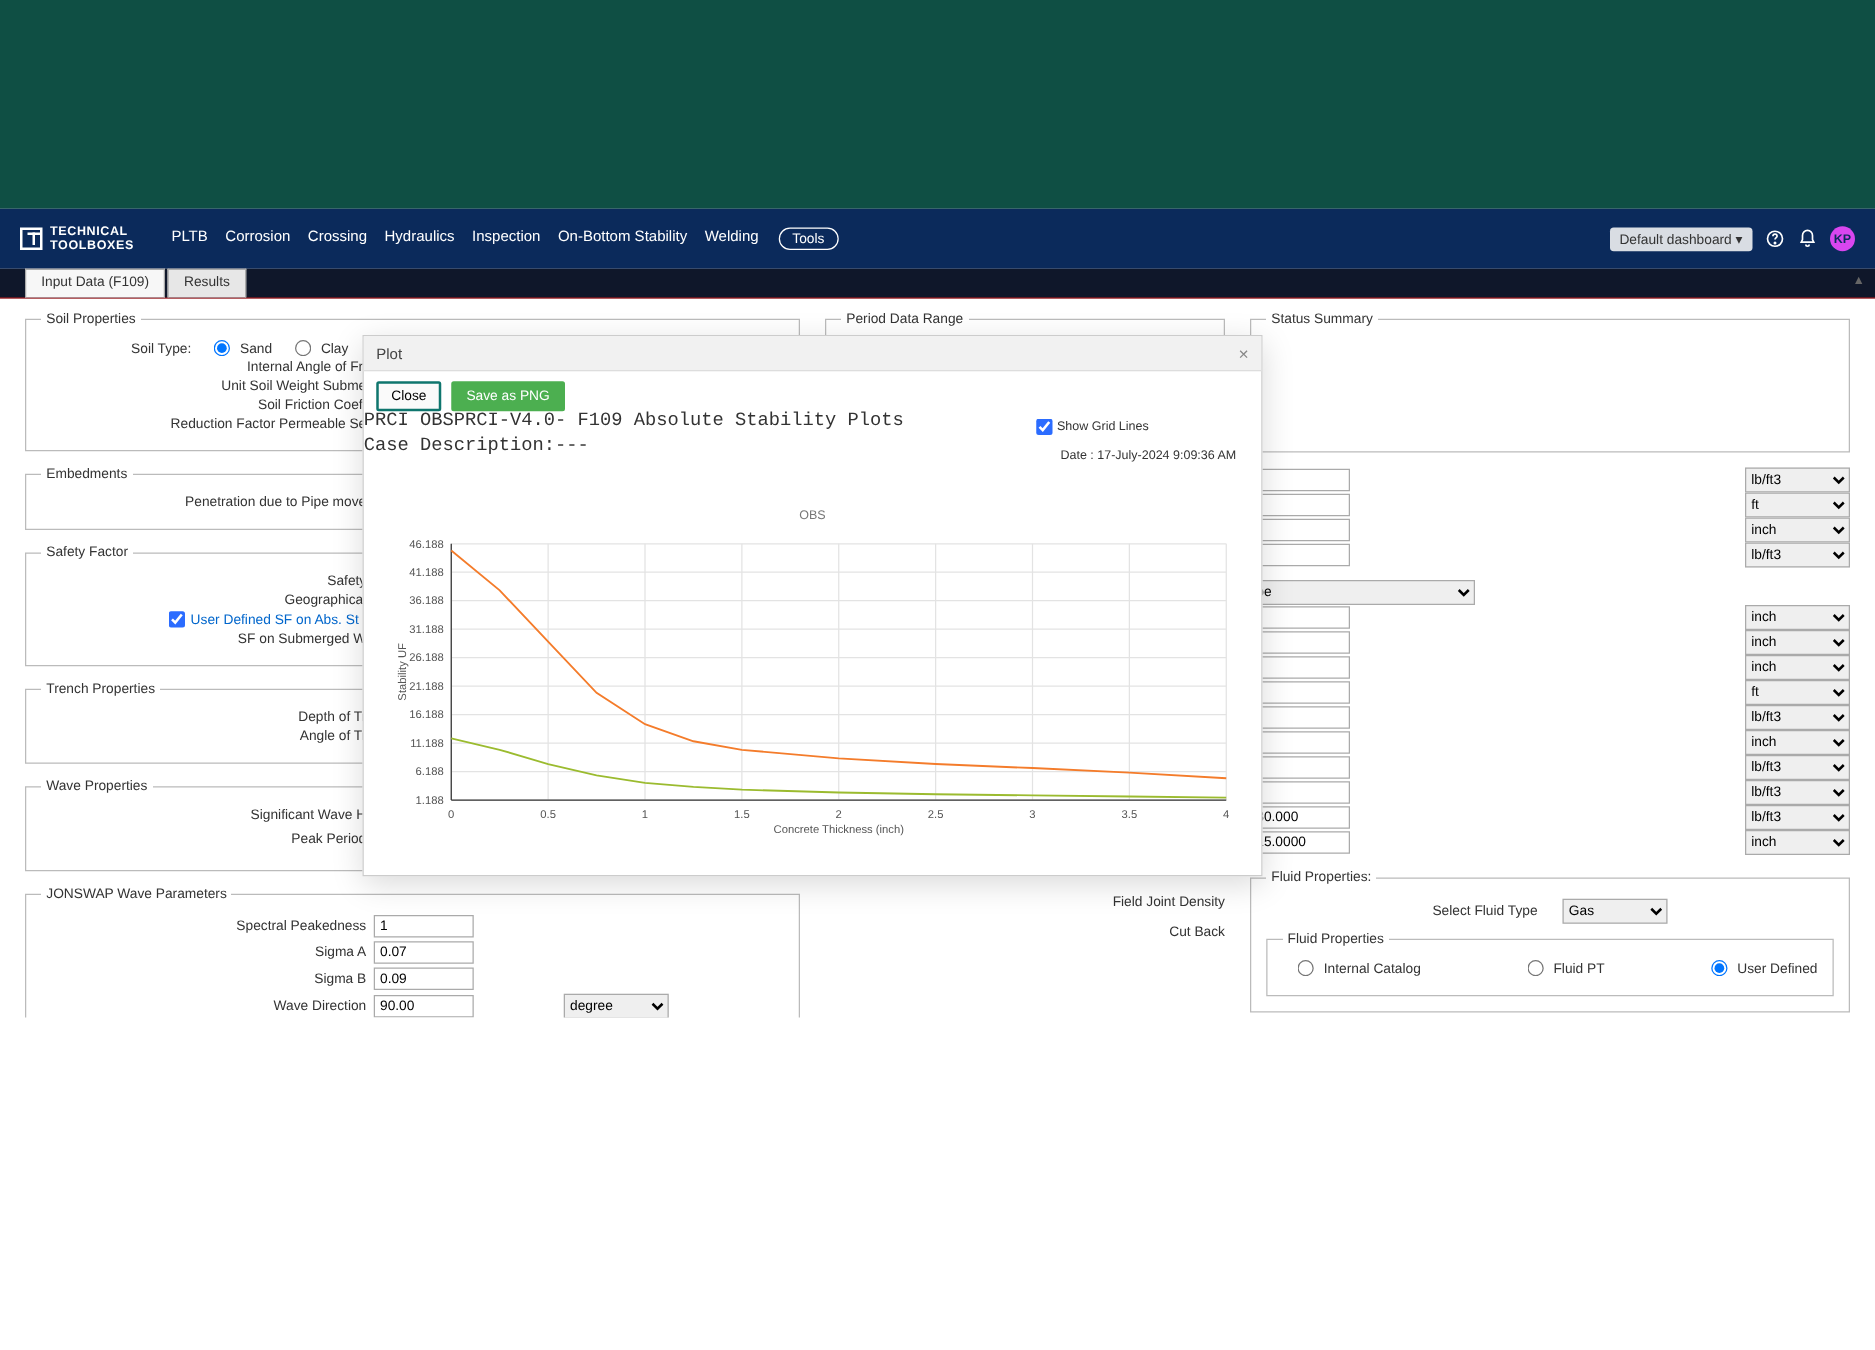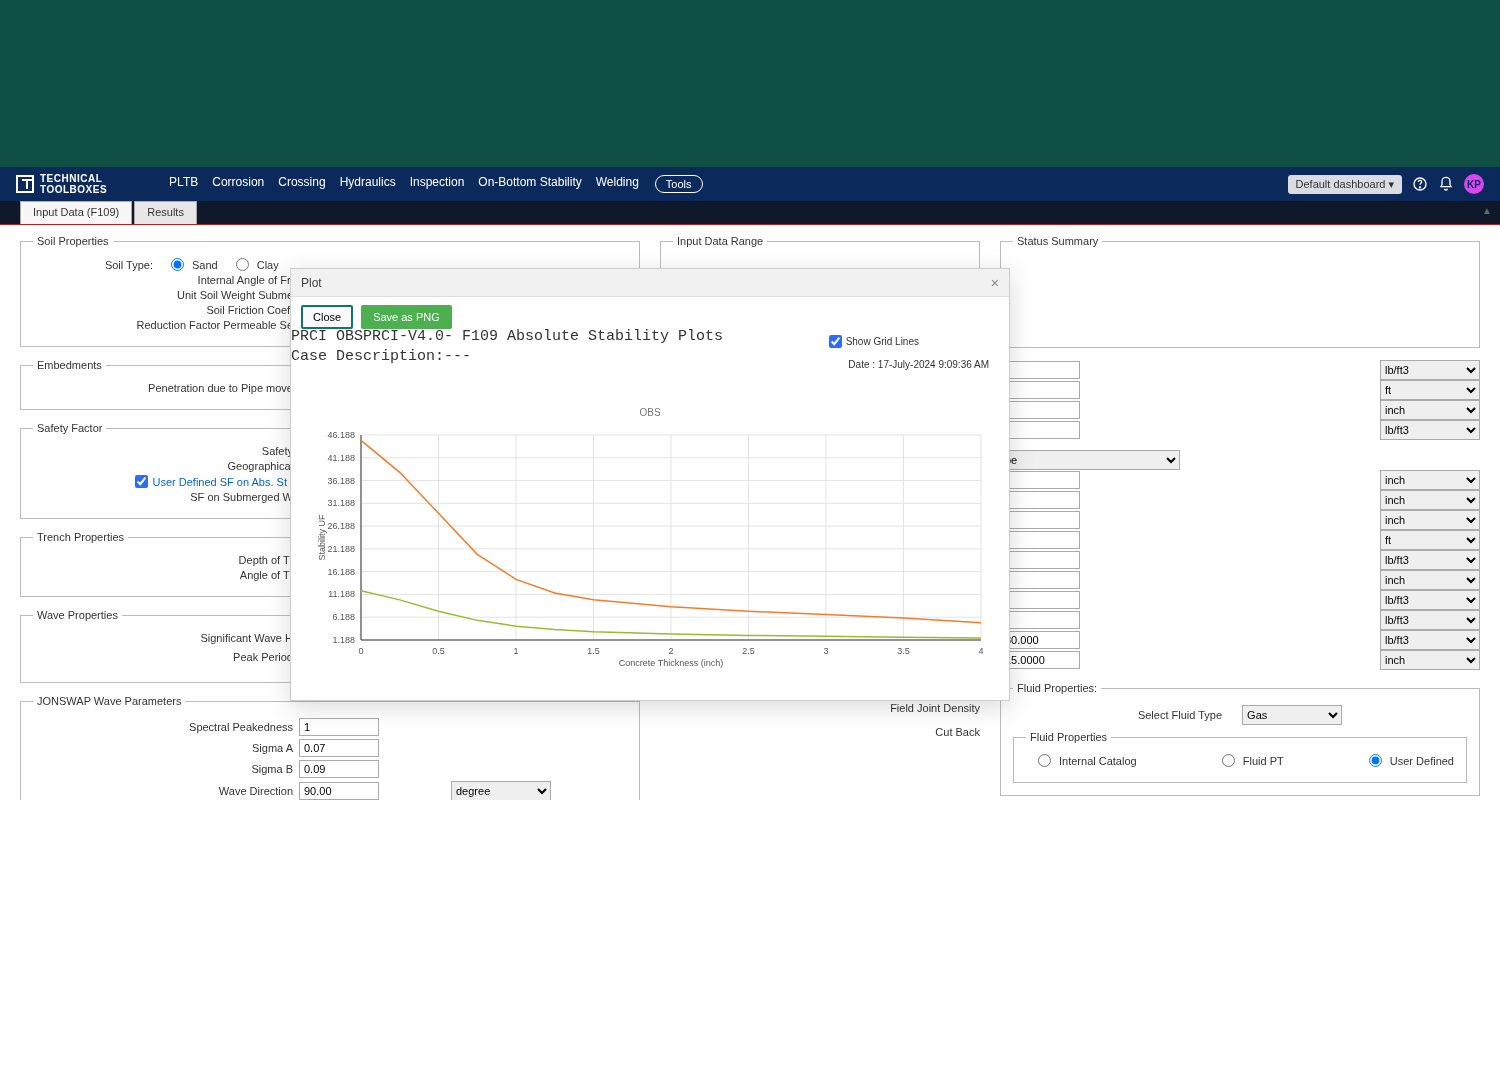--- a/index.html
+++ b/index.html
@@ -1,18 +1,18 @@
 <!DOCTYPE html>
 <html><head>
 <meta charset="utf-8">
 <style>
   * { box-sizing: border-box; margin: 0; padding: 0; }
   html, body { width: 1500px; height: 1080px; font-family: Arial, Helvetica, sans-serif; font-size: 12px; color: #333; background: #fff; }
   .browser-top { height: 167px; background: #0f4f44; }
-  .app-header { height: 34px; background: #0b2a5b; display: flex; align-items: center; padding: 0 16px; color: #fff; gap: 32px; }
+  .app-header { height: 48px; background: #0b2a5b; display: flex; align-items: center; padding: 0 16px; color: #fff; }
   .logo { display: flex; align-items: center; gap: 6px; font-weight: bold; font-size: 10px; letter-spacing: 0.5px; }
   .logo-icon { width: 18px; height: 18px; border: 2px solid #fff; position: relative; }
   .logo-icon::before, .logo-icon::after { content: ""; position: absolute; background: #fff; }
   .logo-icon::before { width: 2px; height: 10px; left: 8px; top: 2px; }
   .logo-icon::after { width: 10px; height: 2px; left: 4px; top: 2px; }
   .logo-text { line-height: 1.1; }
   .nav-items { display: flex; gap: 14px; margin-left: 30px; font-size: 12px; }
   .nav-items span { cursor: pointer; }
   .tools-btn { border: 1px solid #fff; border-radius: 12px; padding: 2px 10px; font-size: 11px; cursor: pointer; margin-left: 2px; }
   .header-right { margin-left: auto; display: flex; align-items: center; gap: 10px; }
@@ -25,21 +25,21 @@
   .scroll-up { position: absolute; right: 8px; top: 4px; font-size: 10px; color: #666; }
   .content { position: relative; height: 575px; padding: 10px 20px 0 20px; display: grid; grid-template-columns: 620px 320px 1fr; gap: 20px; background: #fff; overflow: hidden; }
   .col { display: flex; flex-direction: column; gap: 12px; }
   fieldset { border: 1px solid #bbb; padding: 8px 12px 12px 12px; font-size: 11px; position: relative; }
   legend { font-size: 11px; color: #333; padding: 0 4px; }
   .row { display: flex; align-items: center; gap: 6px; margin: 3px 0; }
   .lbl { width: 260px; text-align: right; color: #333; }
   .lbl-short { width: 120px; text-align: right; }
   .radio-row { display: flex; align-items: center; gap: 8px; margin-left: 12px; }
   input[type=text] { border: 1px solid #aaa; height: 18px; padding: 1px 4px; font-size: 11px; width: 80px; }
-  select { border: 1px solid #aaa; height: 20px; font-size: 11px; width: 100px; }
+  select { border: 1px solid #aaa; height: 20px; font-size: 11px; width: 84px; }
   .sel-wide { width: 180px; }
   .blue-link { color: #0066cc; }
   .chk-row { display: flex; align-items: center; gap: 4px; }
   .right-row { display: flex; align-items: center; justify-content: flex-end; gap: 8px; }
   .right-lbl { text-align: right; font-size: 11px; }
   .col3 .unit-row { display: flex; align-items: center; justify-content: space-between; gap: 8px; }
   .col3 .unit-row input[type=text] { width: 80px; }
   .spacer-fs { height: 80px; }
   .modal { position: absolute; left: 290px; top: 268px; width: 720px; background: #fff; border: 1px solid #ccc; box-shadow: 0 6px 24px rgba(0,0,0,0.15); pointer-events: auto; z-index: 50; }
   .modal-header { height: 28px; background: #f1f1f1; border-bottom: 1px solid #ddd; display: flex; align-items: center; padding: 0 10px; font-size: 12px; color: #444; position: relative; }
@@ -205,21 +205,21 @@
           <input type="text" value="90.00" style="">
           <span style="width:60px"></span>
           <select><option>degree</option></select>
         </div>
 
     </fieldset>
   </div>
 
   <div class="col col2">
     <fieldset class="tall">
-      <legend>Input Data Range</legend>
+      <legend>Period Data Range</legend>
       <div class="spacer-fs"></div>
     </fieldset>
     <div style="height:330px"></div>
     <div class="right-row">
         <span class="right-lbl">Field Joint Density</span>
       </div>
     <div class="right-row">
         <span class="right-lbl">Cut Back</span>
       </div>
   </div>

